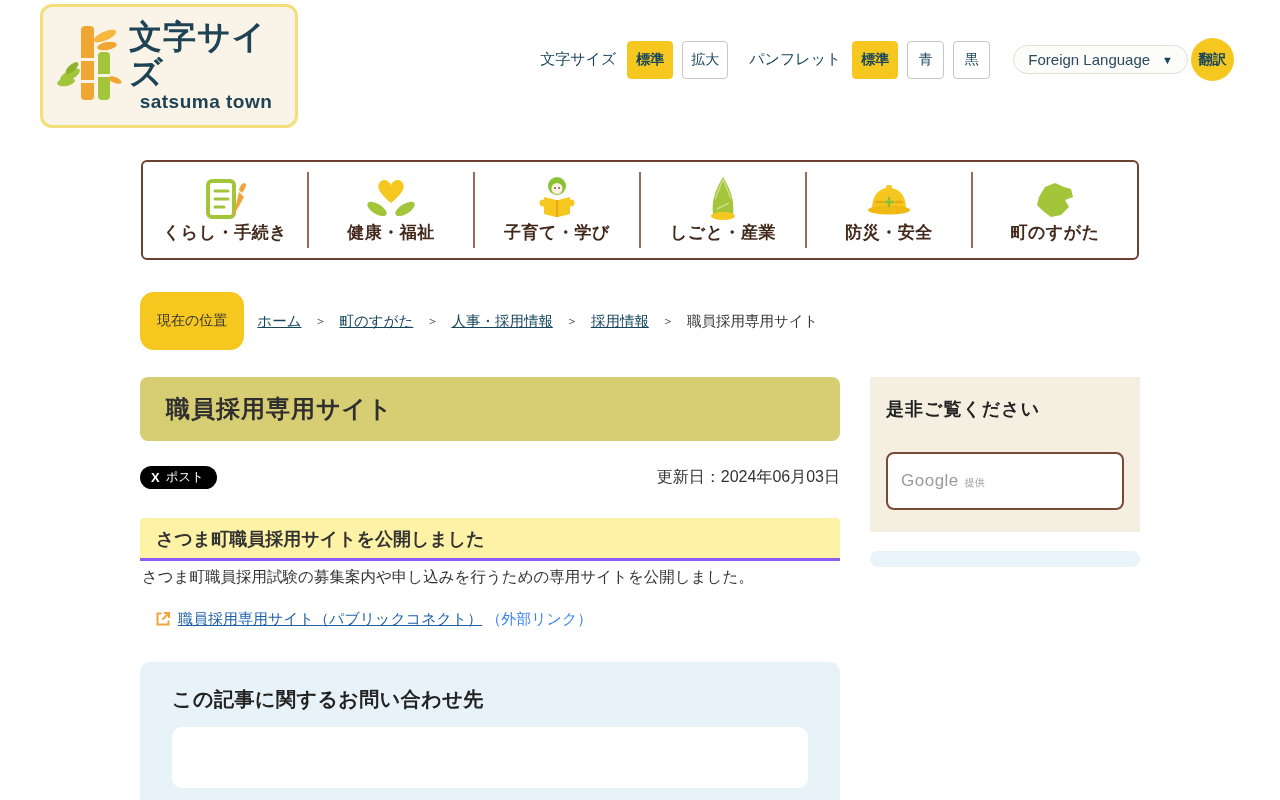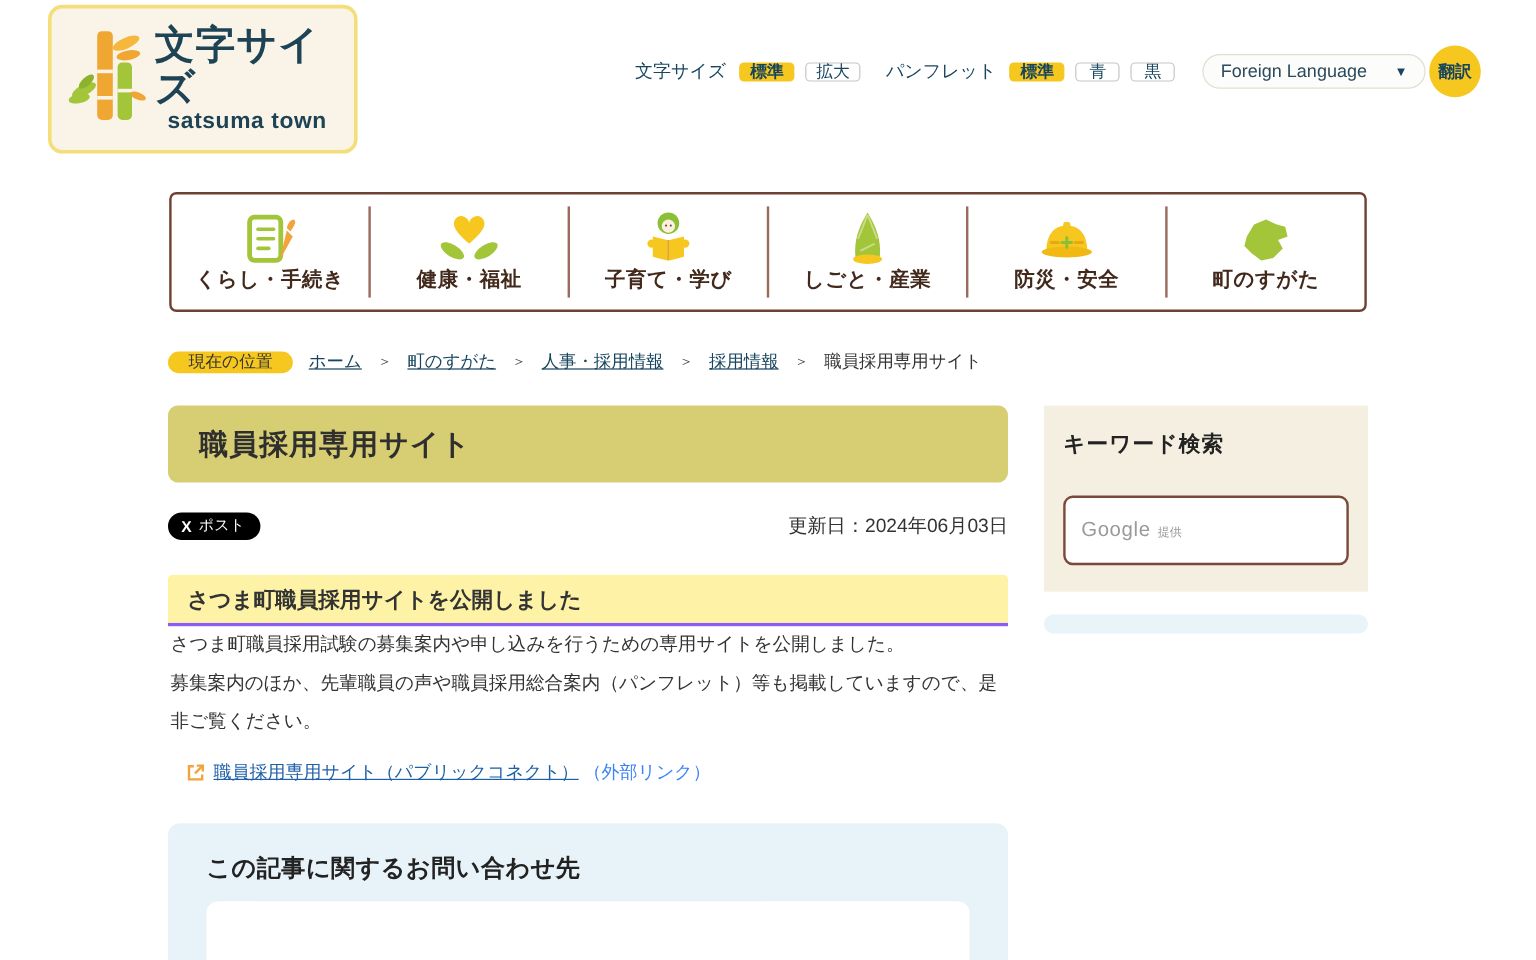--- a/index.html
+++ b/index.html
@@ -26,32 +26,32 @@
   .logo-text { display:flex; flex-direction:column; align-items:center; color:#1d4354; }
   .logo-title { font-size:33px; font-weight:bold; letter-spacing:1px; line-height:1.1; }
   .logo-sub { font-size:19px; font-weight:bold; letter-spacing:0.5px; }
   .top-controls {
     position:absolute; top:38px; right:46px;
     display:flex; align-items:center; gap:9px;
     font-size:15px; color:#17455e;
   }
   .ctrl-label { margin-right:2px; }
   .ctrl-btn {
-    min-width:37px; height:16px; padding:0 8px;
+    min-width:37px; height:38px; padding:0 8px;
     background:#ffffff; border:1px solid #c6c6c6; border-radius:4px;
     font-size:14px; color:#17455e; font-family:inherit;
     display:inline-flex; align-items:center; justify-content:center;
     cursor:pointer;
   }
   .ctrl-btn.active { background:#f5c71f; border-color:#f5c71f; font-weight:bold; }
   .lang-group { display:flex; align-items:center; margin-left:14px; }
   .lang-pill {
     height:29px; padding:0 14px;
     background:#fcfcfa; border:1px solid #e2ded2; border-radius:15px;
-    display:flex; align-items:center; gap:23px;
+    display:flex; align-items:center; gap:12px;
     font-size:15px; color:#2b4a5e; cursor:pointer;
   }
   .lang-arrow { font-size:11px; color:#17455e; }
   .translate-btn {
     width:43px; height:43px; margin-left:3px;
     background:#f5c71f; border:none; border-radius:50%;
     font-size:14px; font-weight:bold; color:#17455e; font-family:inherit;
     display:flex; align-items:center; justify-content:center;
     cursor:pointer;
   }
@@ -70,21 +70,21 @@
   .nav-label { font-size:17px; font-weight:bold; color:#42291c; letter-spacing:0.5px; }
   .nav-divider { width:2px; background:#9b6a5c; align-self:center; height:76px; }
   
   .breadcrumb {
     margin:32px 0 0 140px;
     display:flex; align-items:center; gap:13px;
     font-size:14.5px;
   }
   .crumb-pill {
     background:#f5c71f; color:#333; border-radius:14px;
-    padding:0 17px; font-size:14px; white-space:nowrap;
+    padding:20px 17px; font-size:14px; white-space:nowrap;
   }
   .crumb-link { color:#17455e; text-decoration:underline; cursor:pointer; white-space:nowrap; }
   .crumb-sep { color:#444; font-size:12px; }
   .crumb-current { color:#333; white-space:nowrap; }
   
   .main { display:flex; margin:27px 140px 0 140px; gap:30px; align-items:flex-start; }
   .content { width:700px; }
   .page-title-bar {
     background:#d7cd73; border-radius:8px; height:64px;
     display:flex; align-items:center; padding-left:26px;
@@ -285,21 +285,20 @@
       <button class="post-btn">
         <span class="post-x">X</span>
         <span>ポスト</span>
       </button>
       <span class="updated">更新日：2024年06月03日</span>
     </div>
 
     <div class="section-heading">さつま町職員採用サイトを公開しました</div>
 
     <p class="para">さつま町職員採用試験の募集案内や申し込みを行うための専用サイトを公開しました。</p>
-    <p class="para">募集案内のほか、先輩職員の声や職員採用総合案内（パンフレット）等も掲載していますので、是非ご覧ください。</p>
 
     <div class="ext-link-row">
       <span class="ext-icon">
         <svg width="18" height="18" viewBox="0 0 18 18">
           <path d="M7.5 3.5 H3.5 V14.5 H14.5 V10.5" fill="none" stroke="#f2a33c" stroke-width="2"></path>
           <path d="M10 3 H15 V8" fill="none" stroke="#f2a33c" stroke-width="2"></path>
           <path d="M14.5 3.5 L8.5 9.5" stroke="#f2a33c" stroke-width="2"></path>
         </svg>
       </span>
       <span class="ext-link">職員採用専用サイト（パブリックコネクト）</span>
@@ -310,21 +309,21 @@
       <div class="contact-title">この記事に関するお問い合わせ先</div>
       <div class="contact-card">
         
         
       </div>
     </div>
   </div>
 
   <div class="sidebar">
     <div class="search-card">
-      <div class="search-title">キーワード検索</div>
+      <div class="search-title">是非ご覧ください</div>
       <div class="search-input">
         <span class="google-mark">Google</span>
         <span class="google-provided">提供</span>
       </div>
     </div>
     <div class="side-strip"></div>
   </div>
 </div>
 
 </body></html>

